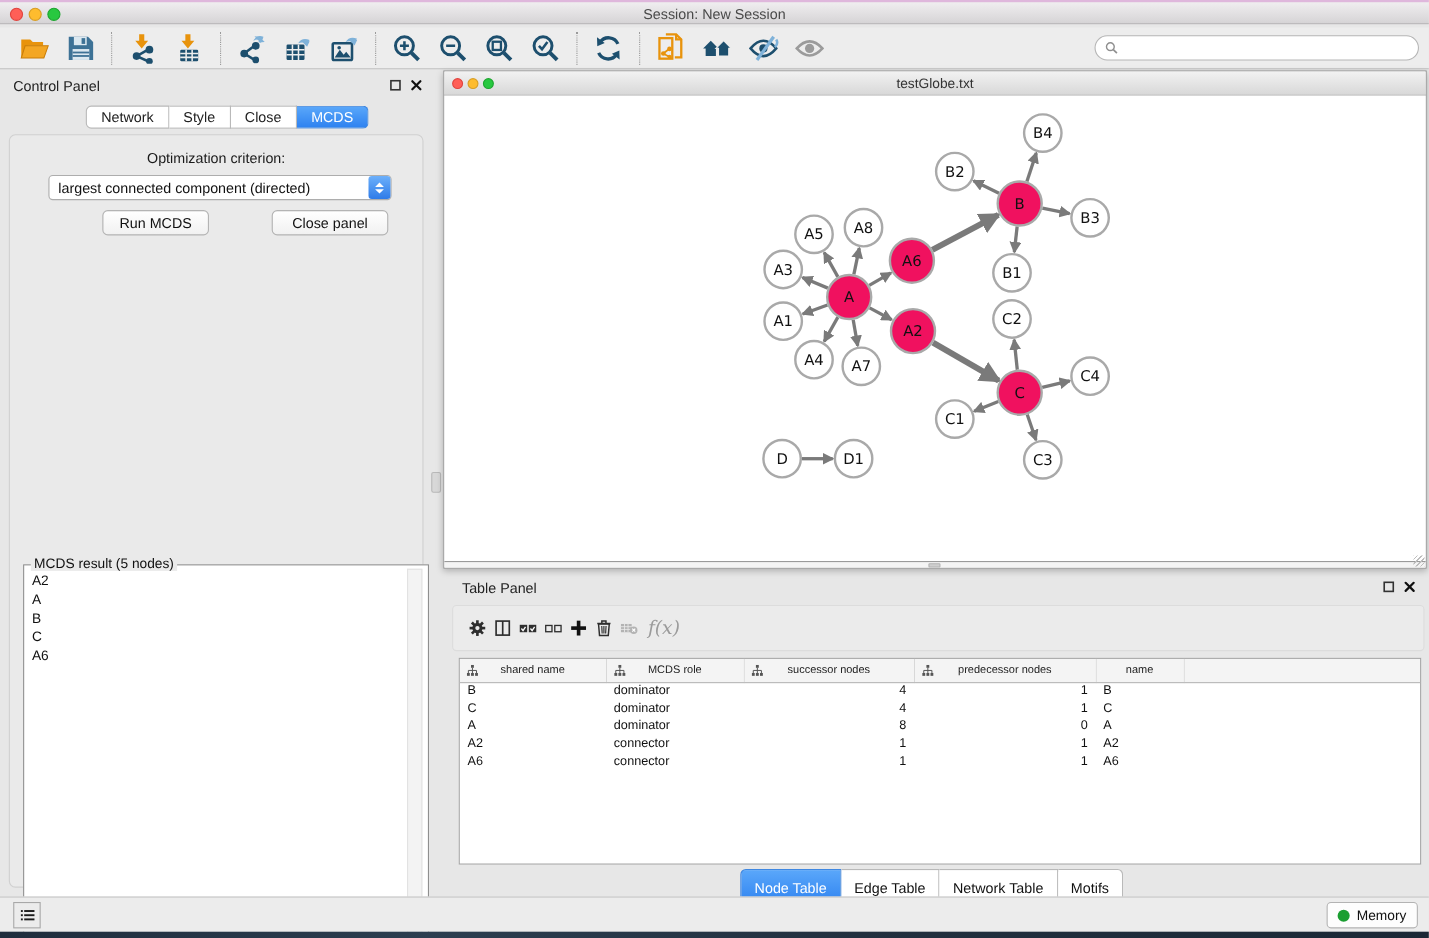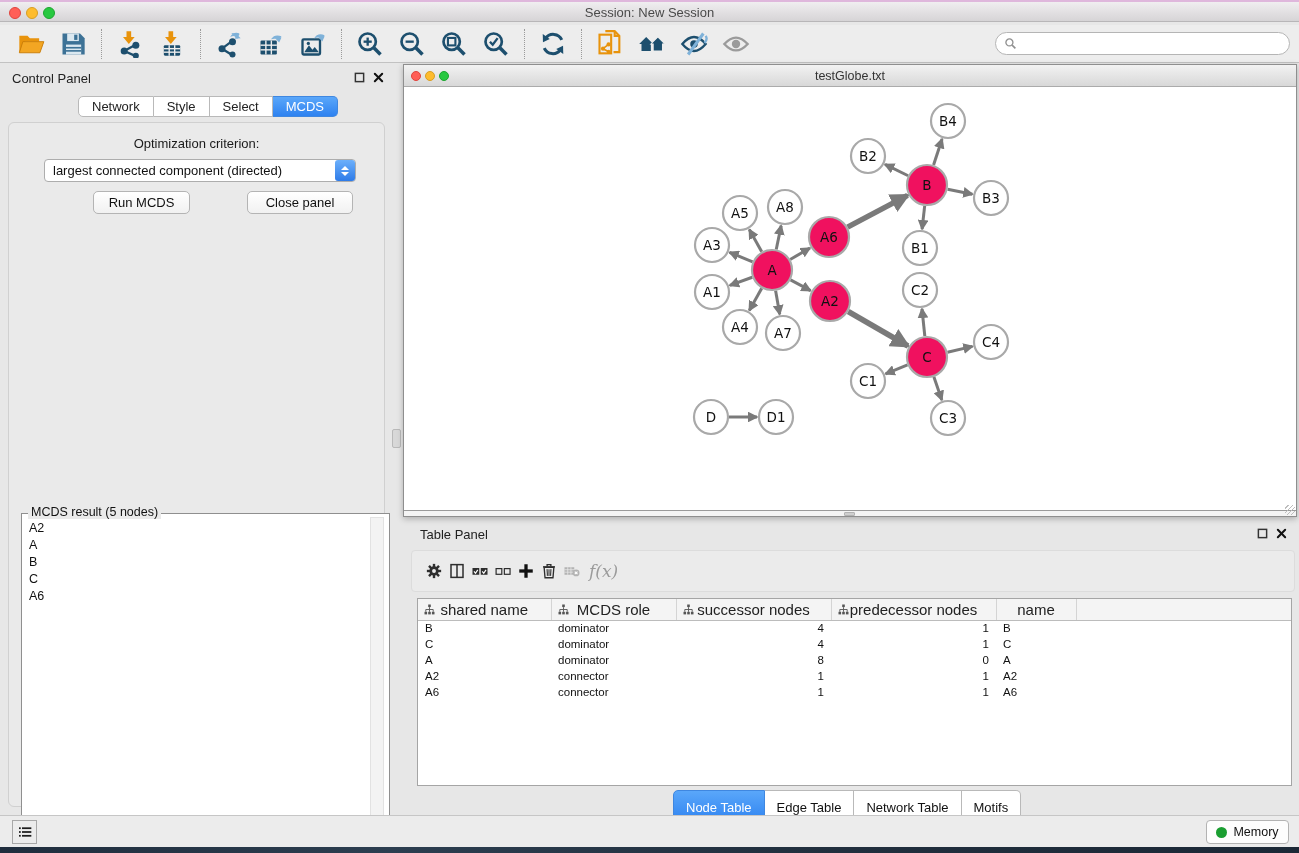--- a/index.html
+++ b/index.html
@@ -79,21 +79,21 @@
   
   #table-panel { position:absolute; left:403px; top:520px; width:896px; height:295px; }
   #tp-toolbar { position:absolute; left:8px; top:30px; right:4px; height:42px; background:#ebebeb;
     border:1px solid #dcdcdc; border-radius:4px; display:flex; align-items:center; padding-left:10px; }
   .tp-icon { width:22px; height:22px; margin:0 0px 0 1px; display:flex; align-items:center; justify-content:center; }
   .tp-icon svg { width:18px; height:18px; }
   #fx-label { font-family:"DejaVu Serif","Liberation Serif",serif; font-style:italic; font-size:17px; color:#9b9b9b; margin-left:6px; }
   #node-table-box { position:absolute; left:14px; top:78px; width:875px; height:188px; background:#fff; border:1px solid #a5a5a5; }
   #node-table { border-collapse:collapse; width:100%; table-layout:fixed; }
   #node-table th { height:21px; background:#f4f4f4; border-bottom:1px solid #bcbcbc; border-right:1px solid #d4d4d4;
-    font-weight:normal; font-size:15px; color:#222; text-align:center; position:relative; }
+    font-weight:normal; font-size:10px; color:#222; text-align:center; position:relative; }
   #node-table th .hicon { position:absolute; left:6px; top:5px; }
   #node-table td { height:16px; font-size:11.5px; color:#111; padding:0 7px; white-space:nowrap; }
   #node-table td.num { text-align:right; }
 
   #tp-tabs { position:absolute; left:270px; top:270px; display:flex; height:22px; }
   .tp-tab { background:#fff; border:1px solid #b9b9b9; border-left:none; padding:16px 12px; font-size:13px;
     display:flex; align-items:center; color:#111; }
   .tp-tab:first-child { border-left:1px solid #b9b9b9; border-radius:5px 0 0 5px; }
   .tp-tab:last-child { border-radius:0 5px 5px 0; }
   .tp-tab.active { background:linear-gradient(#5aa7fa,#2e82f0); color:#fff; border-color:#3f87e0; }
@@ -295,21 +295,21 @@
           <g stroke="#111" stroke-width="2.2" stroke-linecap="round">
             <line x1="2" y1="2" x2="10" y2="10"></line>
             <line x1="10" y1="2" x2="2" y2="10"></line>
           </g>
         </svg>
     </span>
   </div>
   <div id="cp-tabs">
     <span class="seg-btn">Network</span>
     <span class="seg-btn">Style</span>
-    <span class="seg-btn">Select</span>
+    <span class="seg-btn">Close</span>
     <span class="seg-btn active">MCDS</span>
   </div>
   <div id="cp-body">
     <div id="opt-label">Optimization criterion:</div>
     <div id="criterion-combo">
       <span class="val">largest connected component (directed)</span>
       <span class="stepper">
           <span class="arr-up"></span>
           <span class="arr-dn"></span>
         </span>

